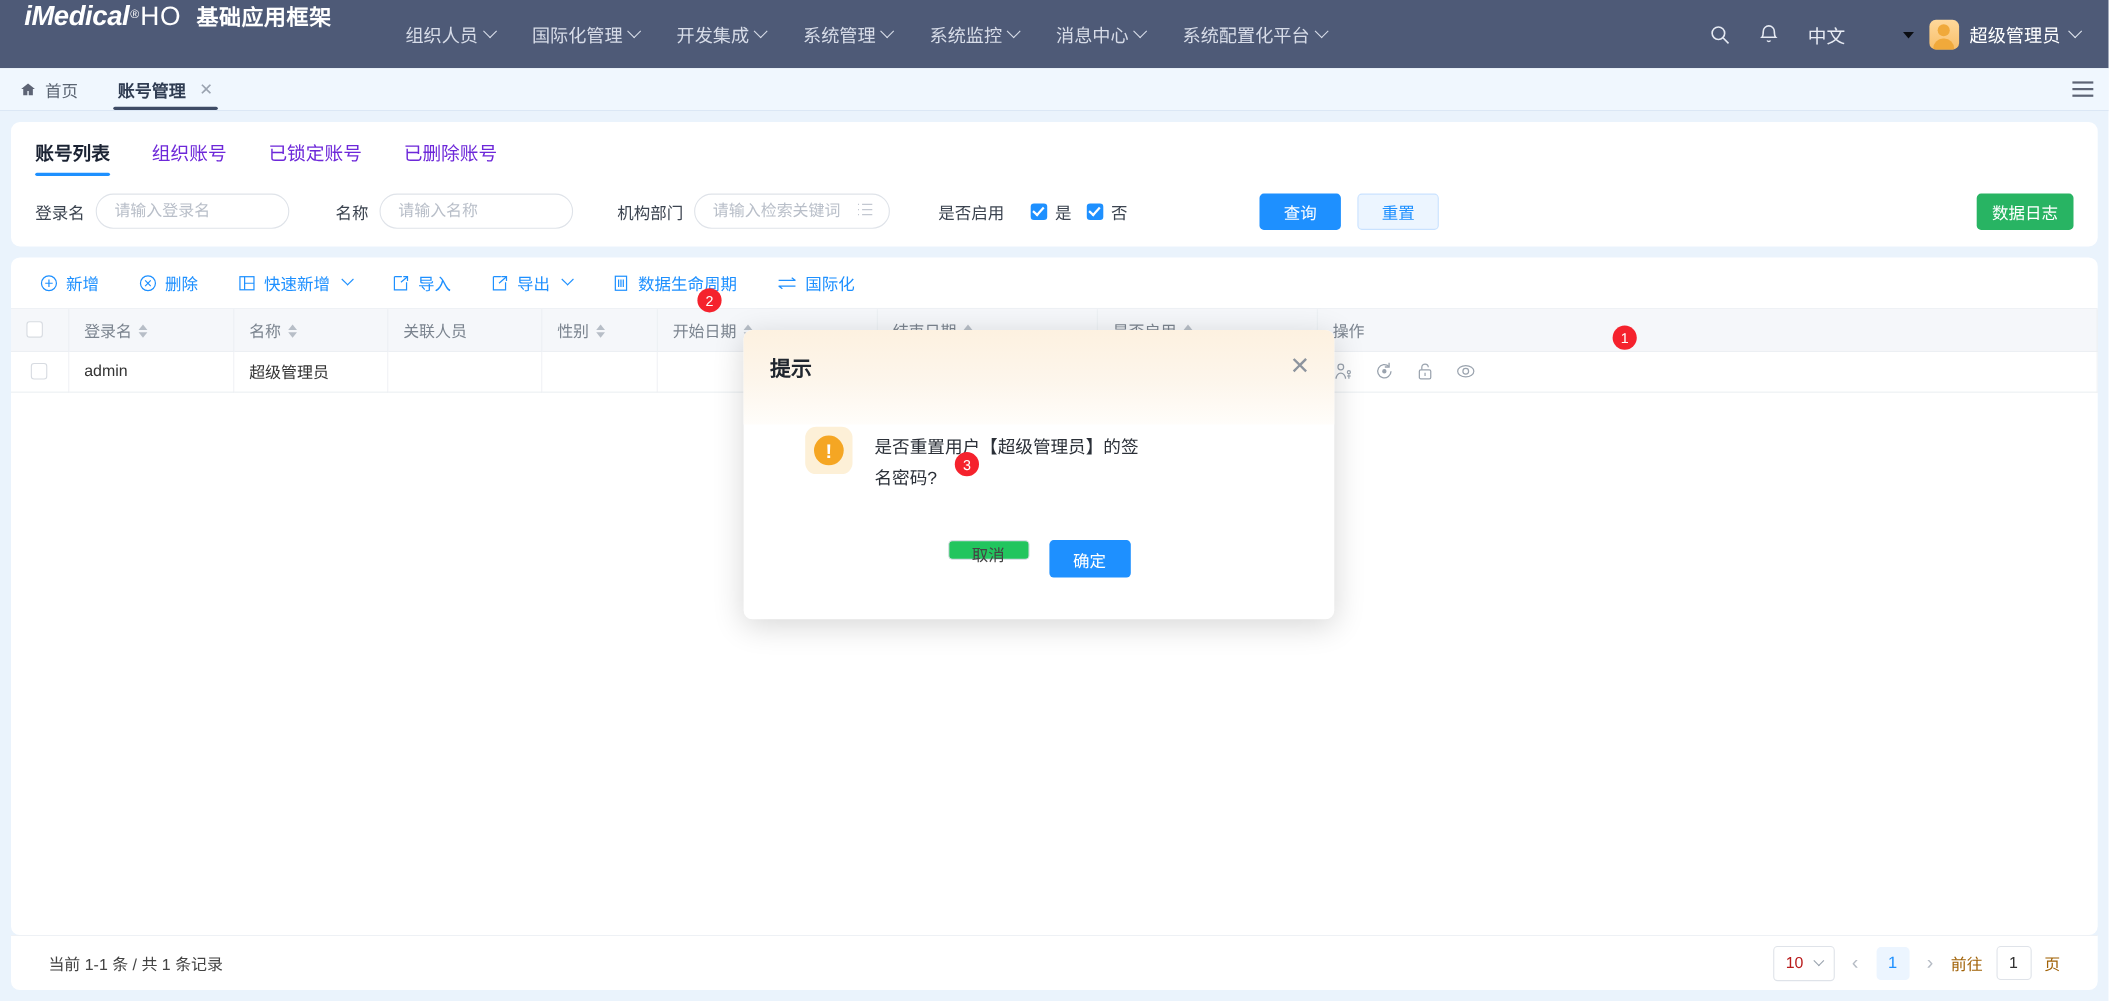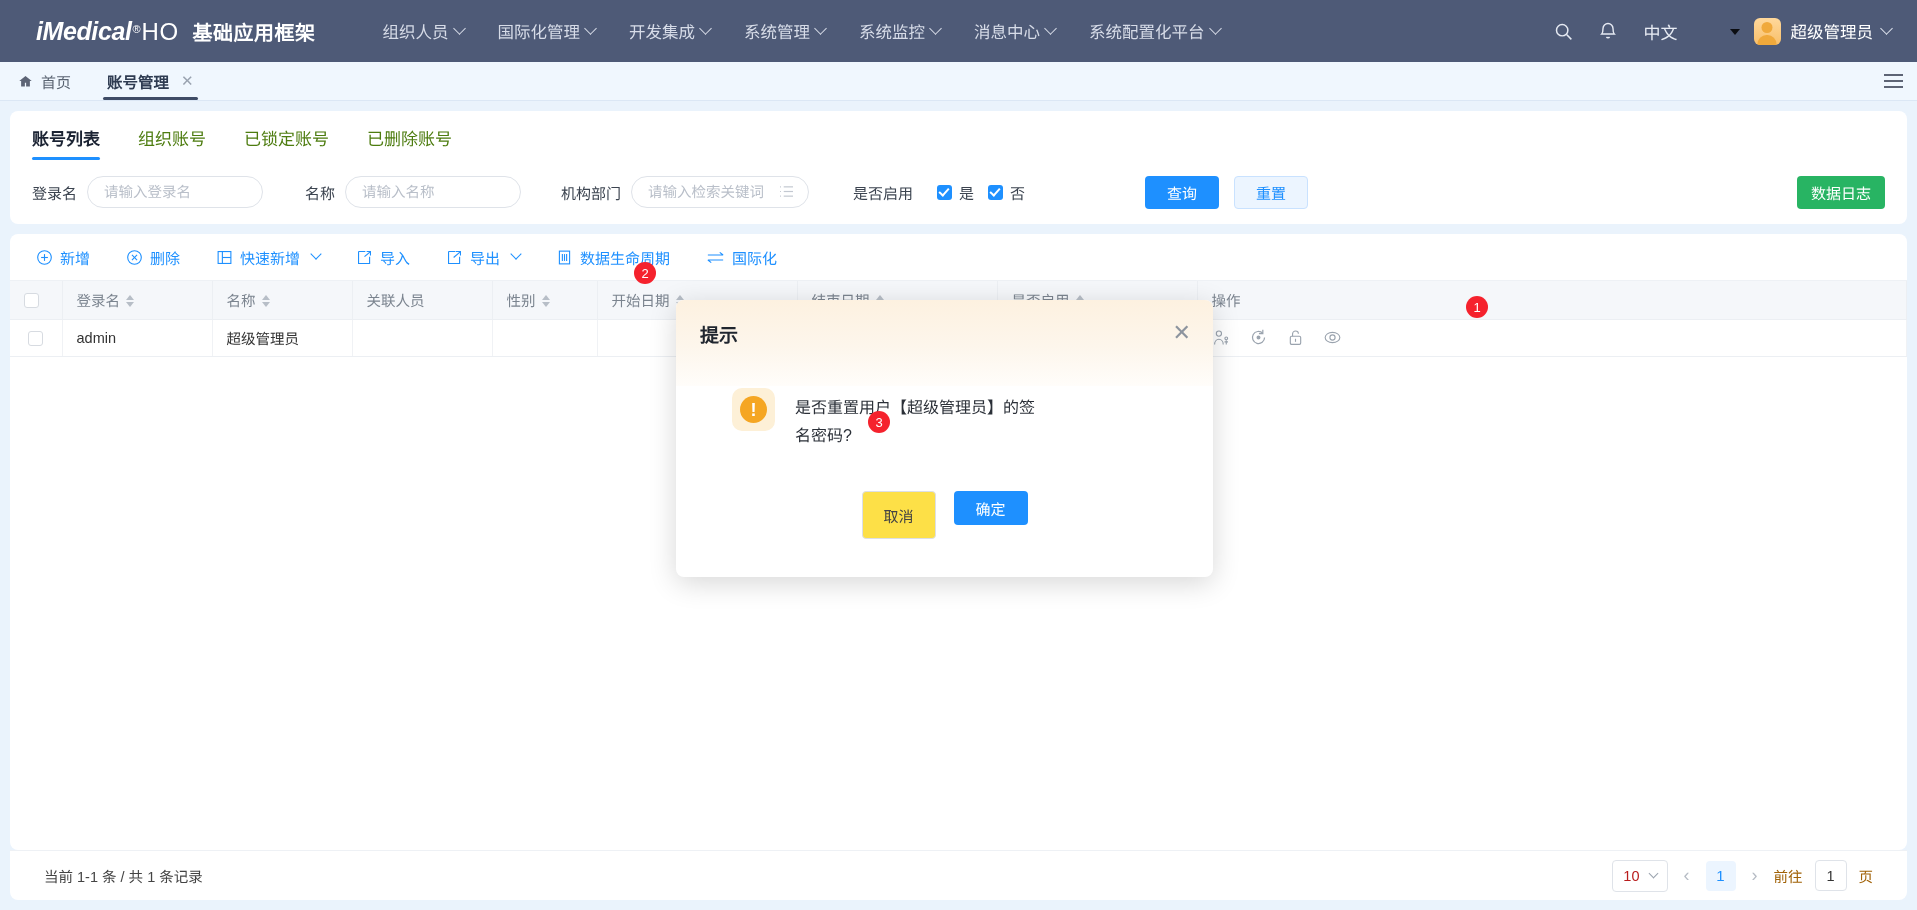--- a/index.html
+++ b/index.html
@@ -12,22 +12,22 @@
     background: #ffffff;
     -webkit-font-smoothing: antialiased;
   }
   .app { width: 1917px; height: 910px; position: relative; background:#eaf3fc; display:flex; flex-direction:column; }
 
   
   .topbar {
     height: 62px;
     background: #4e5a77;
     display: flex;
-    align-items: center;
-    padding: 0 22px 0 36px;
+    align-items: flex-start;
+    padding: 0 22px 0 22px;
     flex: 0 0 62px;
     position: relative;
   }
   .brand { display:flex; align-items:baseline; color:#fff; white-space:nowrap; }
   .brand .b1 { font-size: 25px; font-weight: 700; font-style: italic; letter-spacing:-0.4px; }
   .brand .reg { font-size: 11px; vertical-align: super; position:relative; top:-7px; margin:0 1px 0 1px;}
   .brand .b2 { font-size: 24px; font-weight: 400; letter-spacing: 0.5px; }
   .brand .b3 { font-size: 20px; font-weight: 700; margin-left: 14px; letter-spacing:0.5px;}
 
   .mainnav { display:flex; align-items:center; margin-left: 50px; gap: 0px; }
@@ -82,21 +82,21 @@
   .hamburger { margin-left:auto; width:48px;display:flex;align-items:center;justify-content:center;cursor:pointer;color:#5d6475;}
   .hamburger span{display:block;width:19px;height:1.8px;background:currentColor;box-shadow:0 6px 0 currentColor,0 -6px 0 currentColor;}
 
   
   .content { flex:1; padding: 10px 10px 0 10px; display:flex;flex-direction:column; gap:10px; min-height:0; }
   .card { background:#fff; border-radius:8px; }
 
   
   .filtercard { padding: 0 22px 0 22px; }
   .subtabs { display:flex; gap: 38px; padding-top: 14px; border-bottom: 0; }
-  .subtab { font-size:17px;color:#4d7c0f;padding-bottom:10px;cursor:pointer;position:relative; }
+  .subtab { font-size:17px;color:#6d28d9;padding-bottom:10px;cursor:pointer;position:relative; }
   .subtab.active{ color:#1b2333; font-weight:700; }
   .subtab.active::after{content:"";position:absolute;left:0;right:0;bottom:0;height:3px;background:#1e90ff;border-radius:2px;}
   .filterrow { display:flex;align-items:center; height:64px; gap:0; }
   .fgroup { display:flex;align-items:center; }
   .flabel { font-size:15px;color:#3c4450; margin-right:10px; white-space:nowrap;}
   .finput {
     border:1px solid #dfe3e9;border-radius:17px;height:32px;
     display:flex;align-items:center;padding: 0 14px; background:#fff;
   }
   .finput input {
@@ -197,21 +197,21 @@
   .modal-close{position:absolute;right:22px;top:22px;color:#8d949e;cursor:pointer;font-size:22px;line-height:1;}
   .modal-body{display:flex;gap:20px;padding: 2px 30px 0 56px;}
   .warnicon{
     width:43px;height:43px;border-radius:10px;background:#fdf0d7;flex:0 0 43px;
     display:flex;align-items:center;justify-content:center;
   }
   .warnicon .circ{width:27px;height:27px;border-radius:50%;background:#f5a623;color:#fff;
     display:flex;align-items:center;justify-content:center;font-size:18px;font-weight:700;line-height:1;}
   .modal-text{font-size:16px;color:#2b3038;line-height:1.72;max-width:255px;padding-top:6px;}
   .modal-foot{display:flex;justify-content:center;gap:18px;padding: 42px 0 38px 0;position:relative;}
-  .mbtn-cancel{width:74px;height:48px;border:1px solid #dcdfe6;background:#fde047;border-radius:4px;font-size:15px;color:#444;cursor:pointer;font-family:inherit;}
+  .mbtn-cancel{width:74px;height:18px;border:1px solid #dcdfe6;background:#22c55e;border-radius:4px;font-size:15px;color:#444;cursor:pointer;font-family:inherit;}
   .mbtn-ok{width:74px;height:34px;border:none;background:#1e90ff;border-radius:4px;font-size:15px;color:#fff;cursor:pointer;font-family:inherit;}
 </style>
 </head>
 <body>
 
 <div class="app">
 
   <div class="topbar">
     <div class="brand">
       <span class="b1">iMedical</span>

